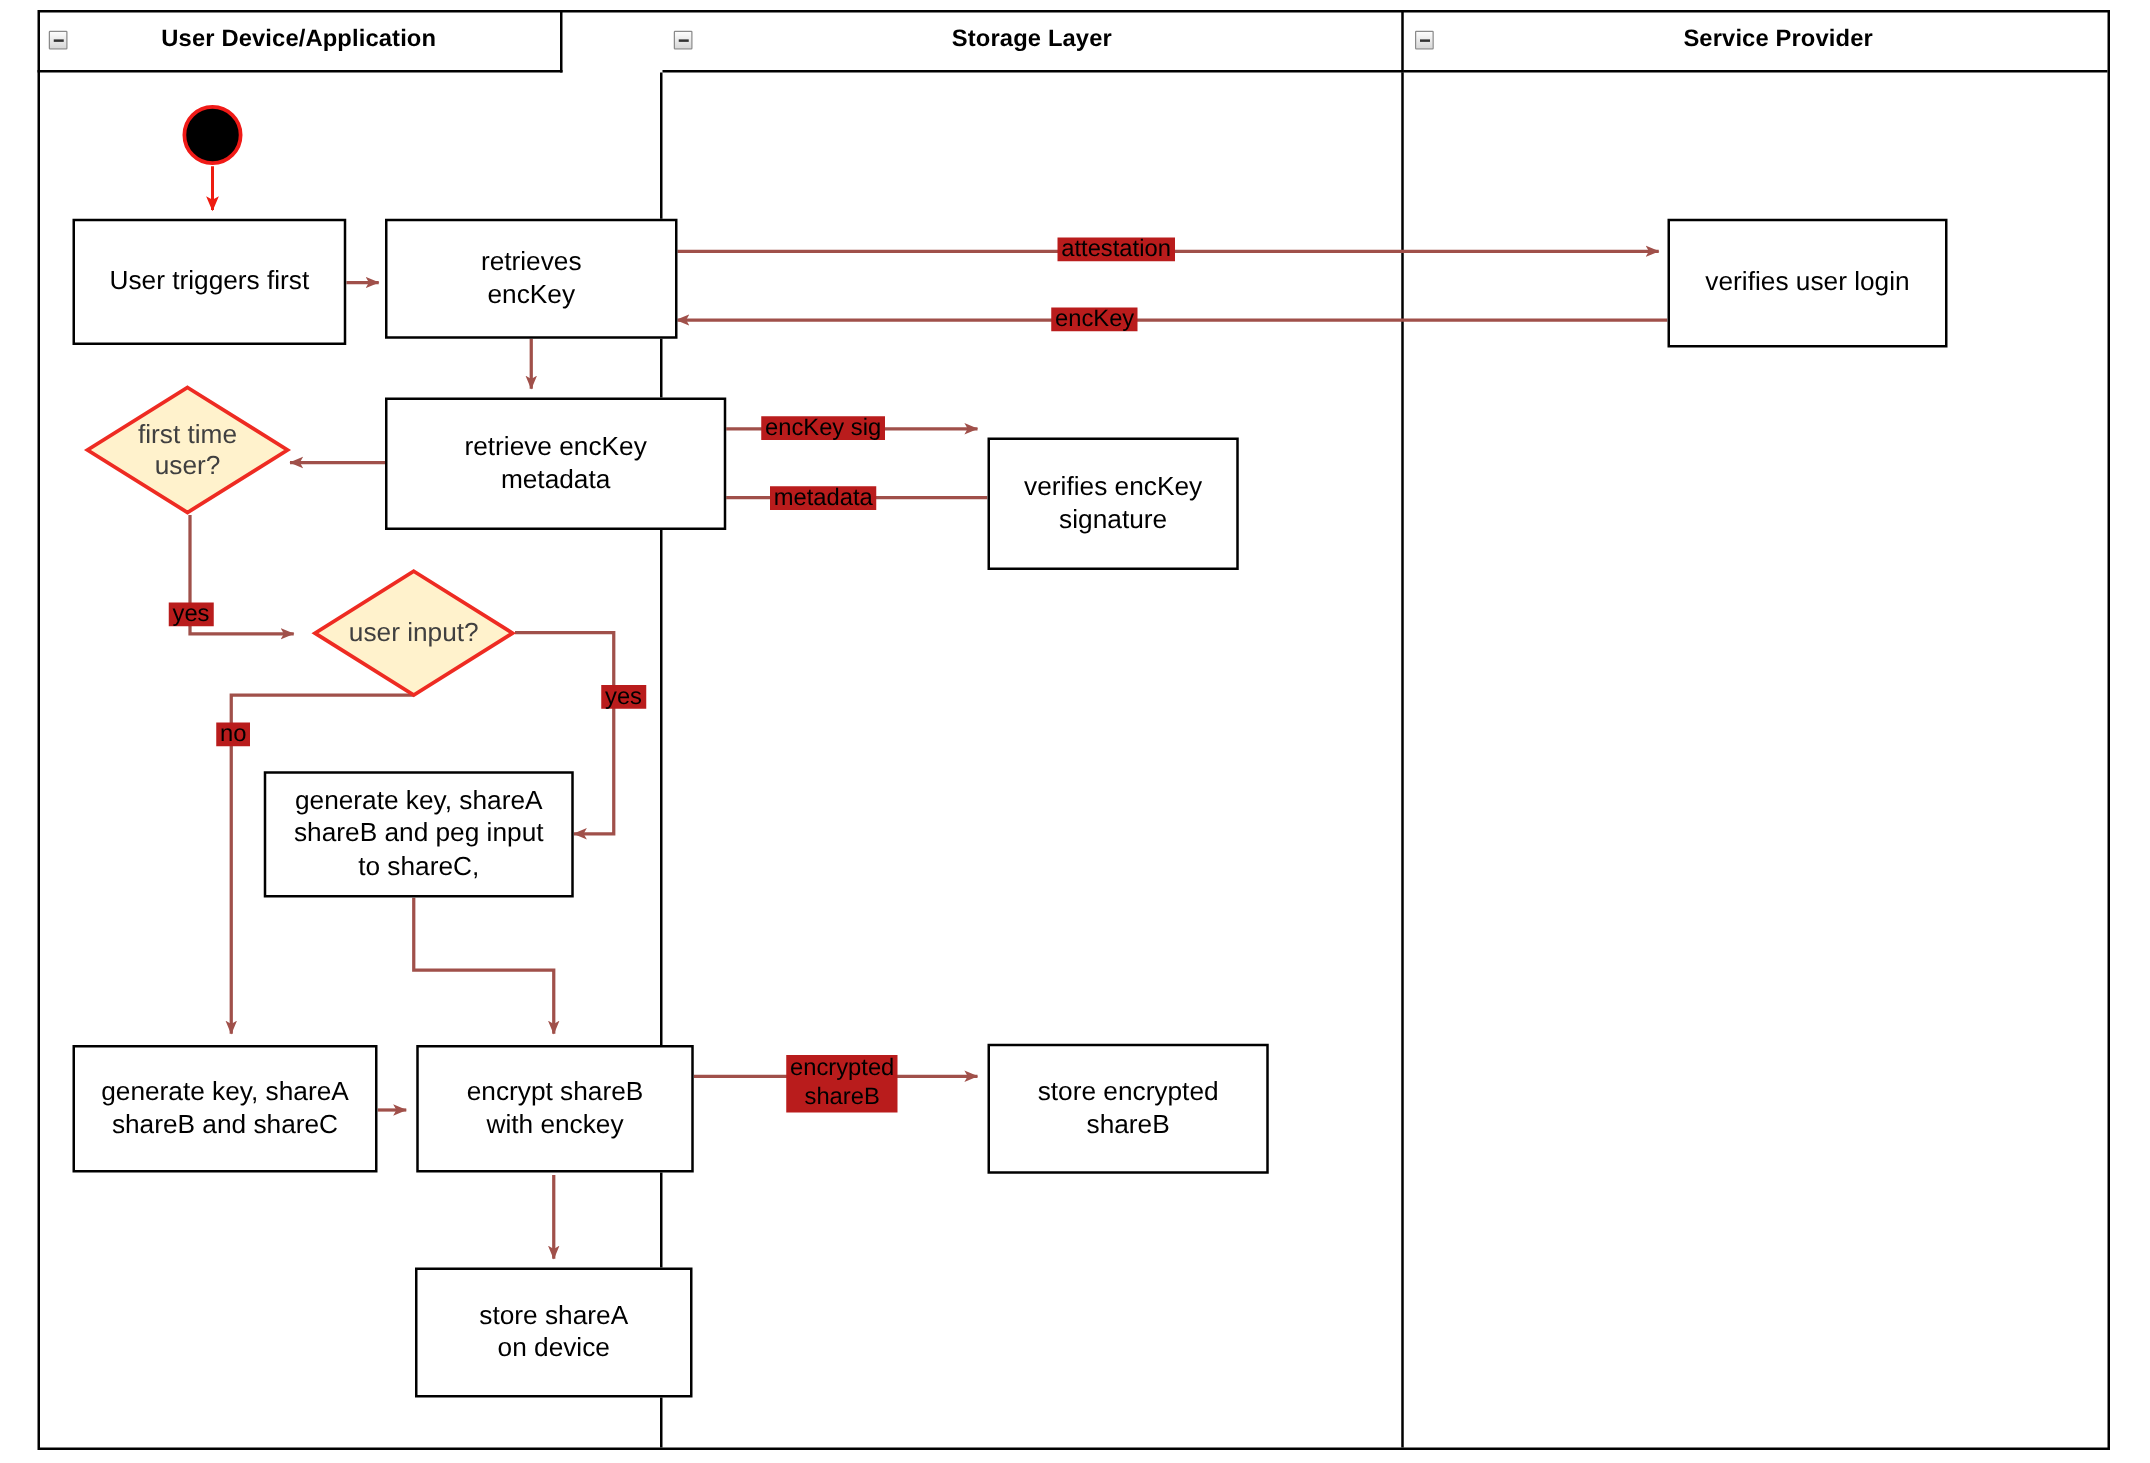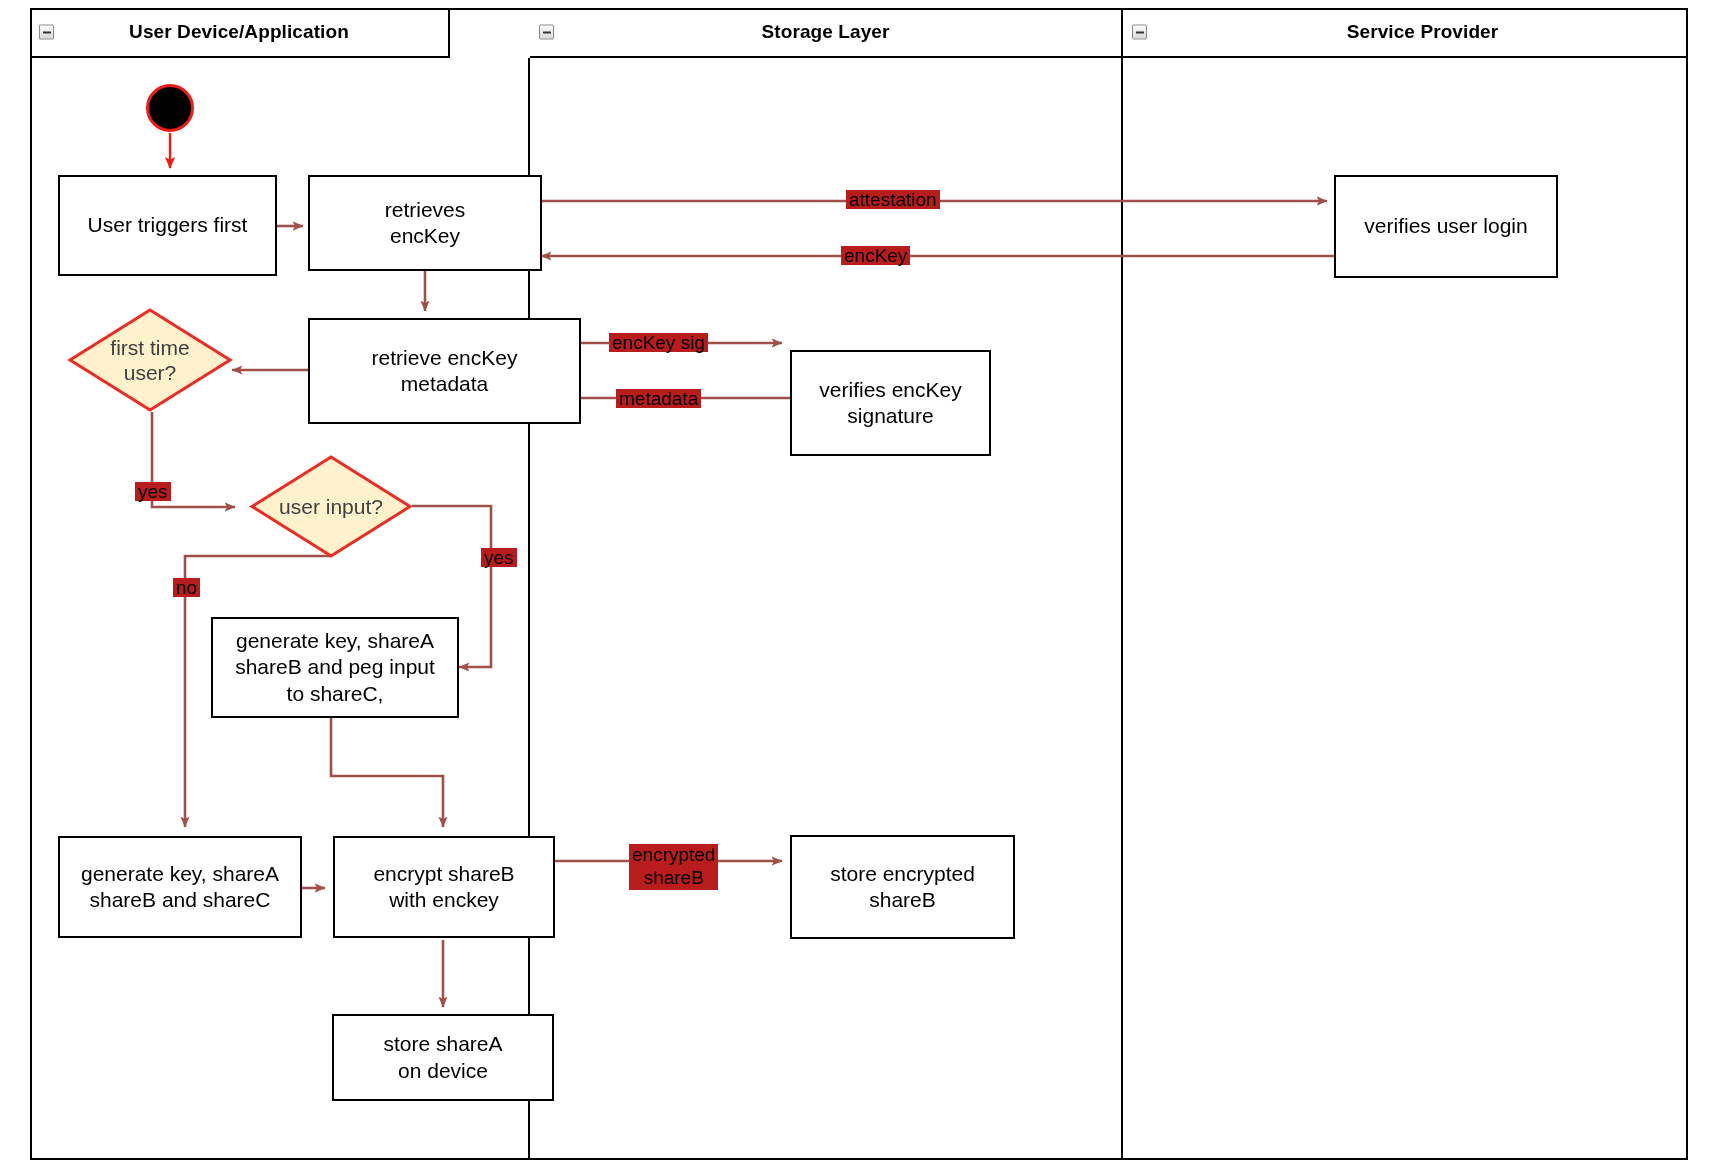--- a/index.html
+++ b/index.html
@@ -153,21 +153,21 @@
   <div class="node" style="left:333px;top:836px;width:222px;height:102px;">
     <span>encrypt shareB
 with enckey</span>
   </div>
 
   <div class="node" style="left:790px;top:835px;width:225px;height:104px;">
     <span>store encrypted
 shareB</span>
   </div>
 
-  <div class="node" style="left:332px;top:1014px;width:222px;height:87px;">
+  <div class="node" style="left:332px;top:1014px;width:222px;height:104px;">
     <span>store shareA
 on device</span>
   </div>
 
   <div class="diamond" style="left:68px;top:308px;width:164px;height:104px;">
     <svg width="164" height="104" viewBox="0 0 164 104">
       <polygon points="82,2 162,52 82,102 2,52" fill="#fff2cc" stroke="#ee2b22" stroke-width="3"></polygon>
     </svg>
     <div class="dlabel">first time
 user?</div>

